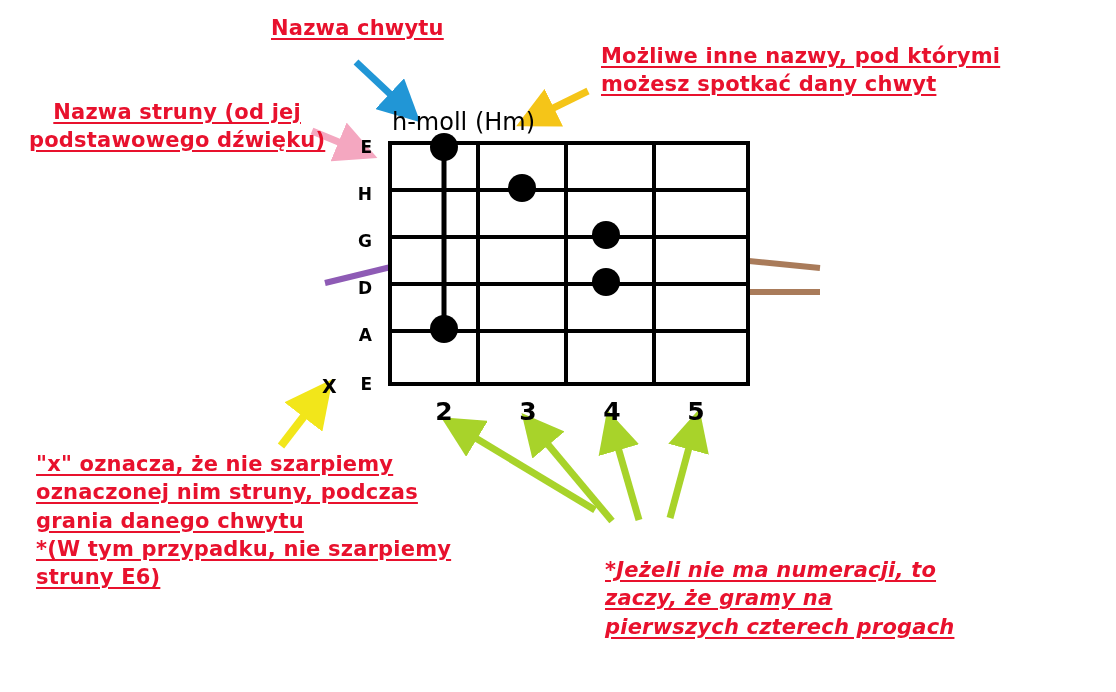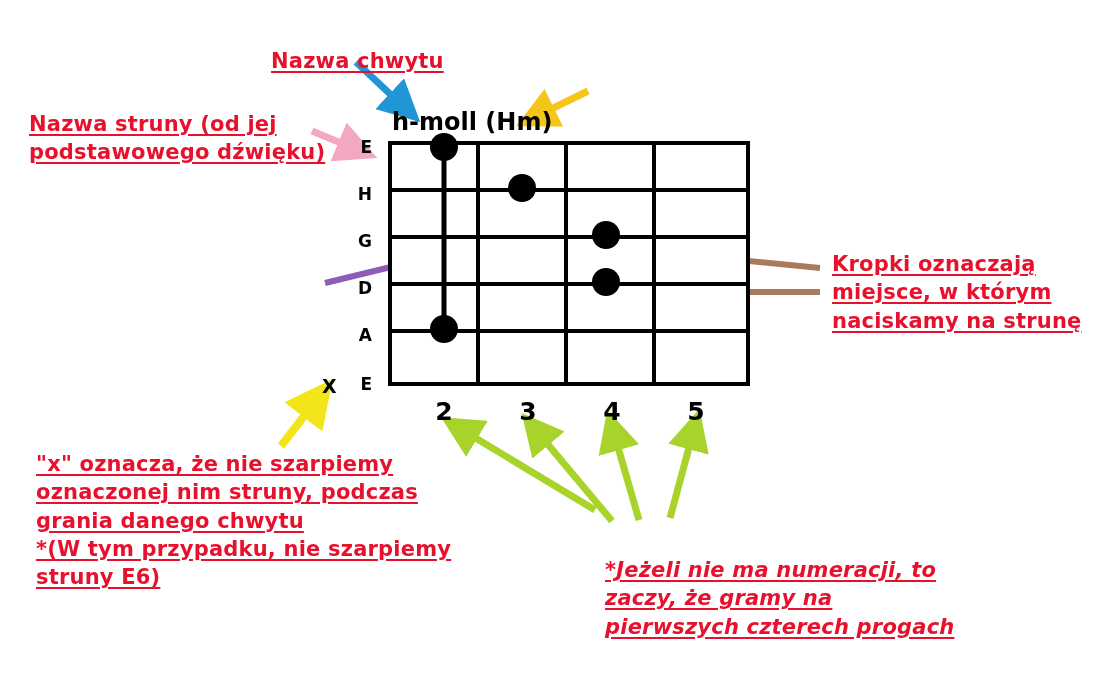--- a/index.html
+++ b/index.html
@@ -88,21 +88,21 @@
     font-weight: 700;
     font-size: 25px;
     color: #000;
     transform: translate(-50%, 0);
   }
   #chord-title {
     position: absolute;
     left: 392px;
     top: 108px;
     font-family: "DejaVu Sans", sans-serif;
-    font-weight: 700;
+    font-weight: 400;
     font-size: 24px;
     color: #000;
   }
   #mute-x {
     position: absolute;
     left: 322px;
     top: 375px;
     font-family: "DejaVu Sans", sans-serif;
     font-weight: 700;
     font-size: 19px;
@@ -181,30 +181,29 @@
       <path d="M612,521 L535,429" stroke="#a8d32a" stroke-width="7" fill="none" marker-end="url(#ah-green)"></path>
     </g>
     <g>
       <path d="M639,520 L613,430" stroke="#a8d32a" stroke-width="7" fill="none" marker-end="url(#ah-green)"></path>
     </g>
     <g>
       <path d="M670,518 L694,429" stroke="#a8d32a" stroke-width="7" fill="none" marker-end="url(#ah-green)"></path>
     </g>
   </svg>
 
-  <div class="ann" style="left:271px; top:14px;margin-top:33px;">Nazwa chwytu</div>
-
-
-  <div class="ann" style="left:29px; top:110px;">Nazwa struny (od jej
+  <div class="ann" style="left:271px; top:14px;">Nazwa chwytu</div>
+
+  <div class="ann" style="left:601px; top:42px;">Możliwe inne nazwy, pod którymi
+możesz spotkać dany chwyt</div>
+
+  <div class="ann" style="left:29px; top:98px;text-align:center;">Nazwa struny (od jej
 podstawowego dźwięku)</div>
 
 
-  <div class="ann" style="left:832px; top:250px;">Kropki oznaczają
-miejsce, w którym
-naciskamy na strunę</div>
 
   <div class="ann" style="left:36px; top:450px;">"x" oznacza, że nie szarpiemy
 oznaczonej nim struny, podczas
 grania danego chwytu
 *(W tym przypadku, nie szarpiemy
 struny E6)</div>
 
 
   <div class="ann italic" style="left:605px; top:556px;">*Jeżeli nie ma numeracji, to
 zaczy, że gramy na

